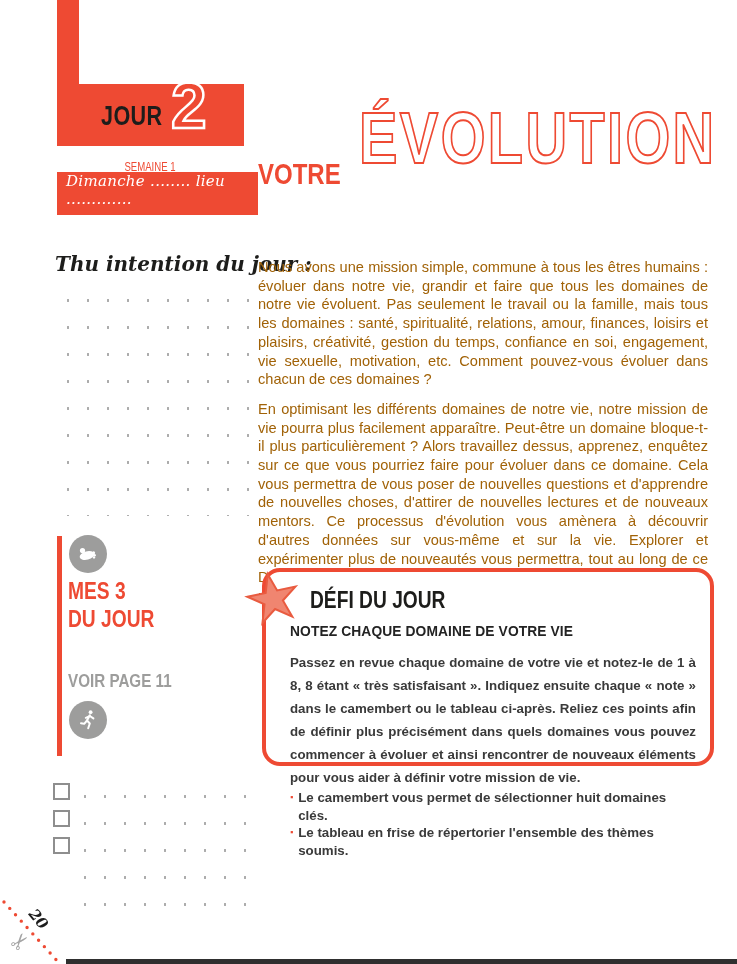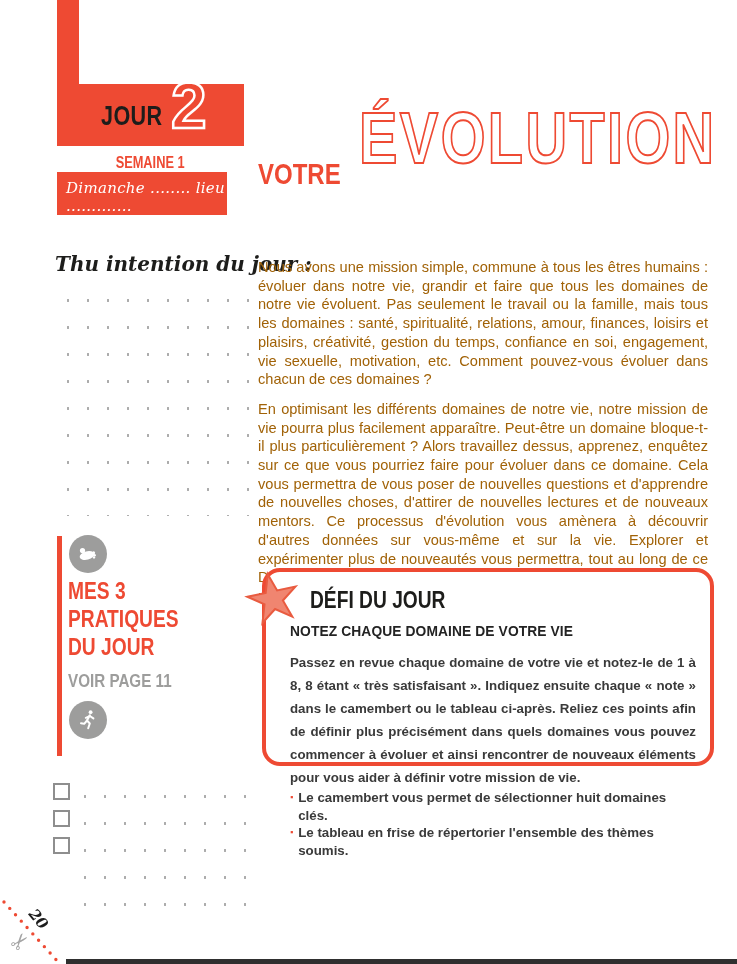--- a/index.html
+++ b/index.html
@@ -15,22 +15,22 @@
 
   
   .ribbon { left:57px; top:0; width:22px; height:88px; background:#EE4A33; }
   .day-box { left:57px; top:84px; width:187px; height:62px; background:#EE4A33; }
   .day-label { position:absolute; left:44px; top:17px; font-size:27px; font-weight:bold; color:#1d1d1b; letter-spacing:0.5px; }
   .day-number {
     position:absolute; left:114px; top:-10px;
     font-size:64px; font-weight:bold; line-height:1;
     color:rgba(255,255,255,0); -webkit-text-stroke:2.5px #ffffff;
   }
-  .week { left:57px; top:154px; width:187px; text-align:center; color:#EE4A33; font-weight:bold; font-size:16px; }
-  .date-bar { left:57px; top:172px; width:170px; height:43px; background:#EE4A33; display:flex; align-items:flex-end; }
+  .week { left:57px; top:160px; width:187px; text-align:center; color:#EE4A33; font-weight:normal; font-size:12px; }
+  .date-bar { left:57px; top:172px; width:201px; height:43px; background:#EE4A33; display:flex; align-items:flex-start; }
   .script { font-family:"DejaVu Serif", serif; font-style:italic; }
   .date-text { color:#ffffff; font-size:15px; padding-left:9px; letter-spacing:0.3px; }
 
   
   .t-votre { left:258px; top:124px; color:#EE4A33; font-size:30px; font-weight:bold;margin-top:33px; }
   .t-outline { font-weight:bold; color:#ffffff; -webkit-text-stroke:2px #EE4A33; letter-spacing:3px; }
   .t-word1 { left:359px; top:97px; font-size:72px; }
   .t-word2 { left:258px; top:162px; font-size:56px; }
 
   
@@ -110,21 +110,20 @@
         <ellipse cx="11" cy="13.5" rx="7.5" ry="4.2" transform="rotate(-14 11 13.5)"></ellipse>
         <circle cx="6.5" cy="8.5" r="2.6"></circle>
         <circle cx="17.6" cy="10.8" r="1.5"></circle>
         <circle cx="18.6" cy="13.2" r="1.3"></circle>
         <circle cx="18" cy="15.4" r="1.2"></circle>
       </g>
     </svg>
   </div>
   <div class="abs practices">
     <div><span class="cnd">MES 3</span></div>
-    <div><span class="cnd">PRATIQUES</span></div>
     <div><span class="cnd">DU JOUR</span></div>
   </div>
   <div class="abs see-page"><span class="cnd">VOIR PAGE 11</span></div>
   <div class="abs icon2 icon-circle">
     <svg width="24" height="24" viewBox="0 0 24 24">
       <g stroke="#ffffff" stroke-width="2" fill="none" stroke-linecap="round" stroke-linejoin="round">
         <circle cx="14.6" cy="4.2" r="1.9" fill="#ffffff" stroke="none"></circle>
         <path d="M13.8 7.2 L11 12.5 L13.8 15.5 L12.2 20.2"></path>
         <path d="M11 12.5 L8.2 15.8 L5 15.2"></path>
         <path d="M13.6 8.2 L9.8 9.8"></path>

